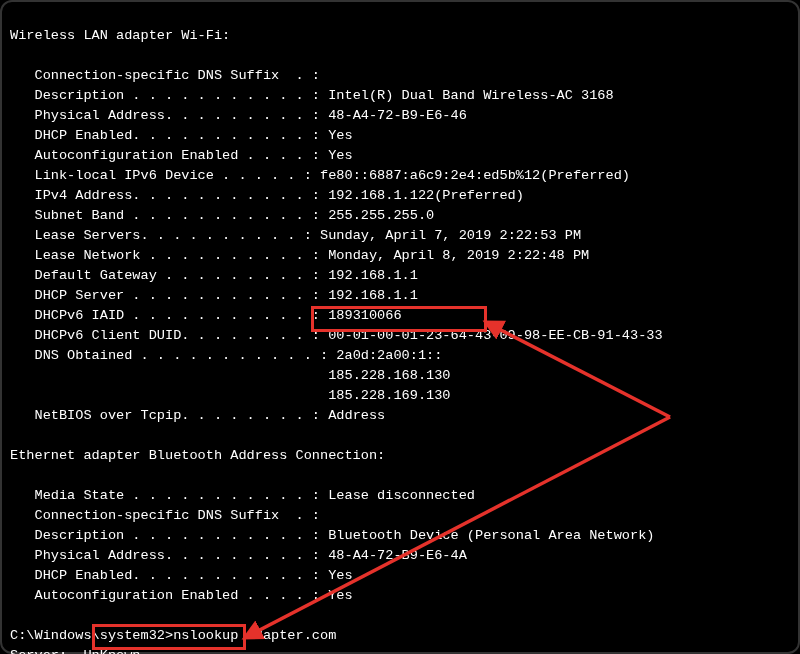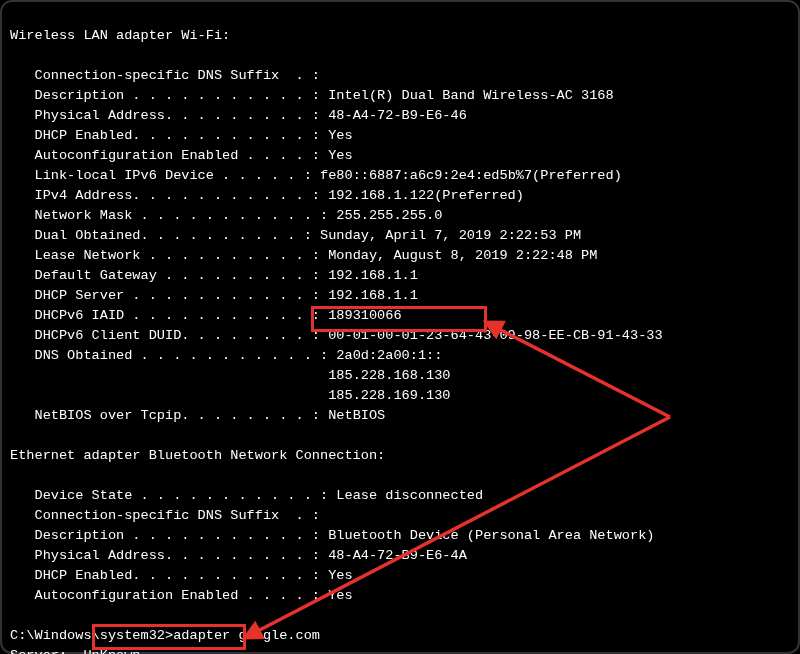--- a/index.html
+++ b/index.html
@@ -44,44 +44,44 @@
 <body>
 
 <div class="terminal">
 <span>Wireless LAN adapter Wi-Fi:</span>
 
 <span><span>   Connection-specific DNS Suffix  . :</span><span></span></span>
 <span><span>   Description . . . . . . . . . . . :</span><span> Intel(R) Dual Band Wireless-AC 3168</span></span>
 <span><span>   Physical Address. . . . . . . . . :</span><span> 48-A4-72-B9-E6-46</span></span>
 <span><span>   DHCP Enabled. . . . . . . . . . . :</span><span> Yes</span></span>
 <span><span>   Autoconfiguration Enabled . . . . :</span><span> Yes</span></span>
-<span><span>   Link-local IPv6 Device . . . . . :</span><span> fe80::6887:a6c9:2e4:ed5b%7(Preferred)</span></span>
+<span><span>   Link-local IPv6 Device . . . . . :</span><span> fe80::6887:a6c9:2e4:ed5b%12(Preferred)</span></span>
 <span><span>   IPv4 Address. . . . . . . . . . . :</span><span> 192.168.1.122(Preferred)</span></span>
-<span><span>   Network Mask . . . . . . . . . . . :</span><span> 255.255.255.0</span></span>
-<span><span>   Dual Obtained. . . . . . . . . . :</span><span> Sunday, April 7, 2019 2:22:53 PM</span></span>
-<span><span>   Lease Network . . . . . . . . . . :</span><span> Monday, August 8, 2019 2:22:48 PM</span></span>
+<span><span>   Subnet Band . . . . . . . . . . . :</span><span> 255.255.255.0</span></span>
+<span><span>   Lease Servers. . . . . . . . . . :</span><span> Sunday, April 7, 2019 2:22:53 PM</span></span>
+<span><span>   Lease Network . . . . . . . . . . :</span><span> Monday, April 8, 2019 2:22:48 PM</span></span>
 <span><span>   Default Gateway . . . . . . . . . :</span><span> 192.168.1.1</span></span>
 <span><span>   DHCP Server . . . . . . . . . . . :</span><span> 192.168.1.1</span></span>
 <span><span>   DHCPv6 IAID . . . . . . . . . . . :</span><span> 189310066</span></span>
 <span><span>   DHCPv6 Client DUID. . . . . . . . :</span><span> 00-01-00-01-23-64-43-09-98-EE-CB-91-43-33</span></span>
 <span><span>   DNS Obtained . . . . . . . . . . . :</span><span> 2a0d:2a00:1::</span></span>
 <span><span>                                      </span><span> 185.228.168.130</span></span>
 <span><span>                                      </span><span> 185.228.169.130</span></span>
-<span><span>   NetBIOS over Tcpip. . . . . . . . :</span><span> NetBIOS</span></span>
+<span><span>   NetBIOS over Tcpip. . . . . . . . :</span><span> Address</span></span>
 
-<span>Ethernet adapter Bluetooth Network Connection:</span>
+<span>Ethernet adapter Bluetooth Address Connection:</span>
 
-<span><span>   Device State . . . . . . . . . . . :</span><span> Lease disconnected</span></span>
+<span><span>   Media State . . . . . . . . . . . :</span><span> Lease disconnected</span></span>
 <span><span>   Connection-specific DNS Suffix  . :</span><span></span></span>
 <span><span>   Description . . . . . . . . . . . :</span><span> Bluetooth Device (Personal Area Network)</span></span>
 <span><span>   Physical Address. . . . . . . . . :</span><span> 48-A4-72-B9-E6-4A</span></span>
 <span><span>   DHCP Enabled. . . . . . . . . . . :</span><span> Yes</span></span>
 <span><span>   Autoconfiguration Enabled . . . . :</span><span> Yes</span></span>
 
-<span><span>C:\Windows\system32&gt;</span><span>adapter google.com</span></span>
+<span><span>C:\Windows\system32&gt;</span><span>nslookup adapter.com</span></span>
 <span><span>Server:  </span><span>UnKnown</span></span>
 
 </div>
 
 <div id="hl-dns" class="hl1" style="left: 311px; top: 306px; width: 176px; height: 26px;"></div>
 <div id="hl-addr" class="hl1" style="left: 92px; top: 624px; width: 154px; height: 26px;"></div>
 
 <svg class="arrows">
   <defs>
     <marker id="ah" markerWidth="10" markerHeight="10" refX="2" refY="3" orient="auto">

